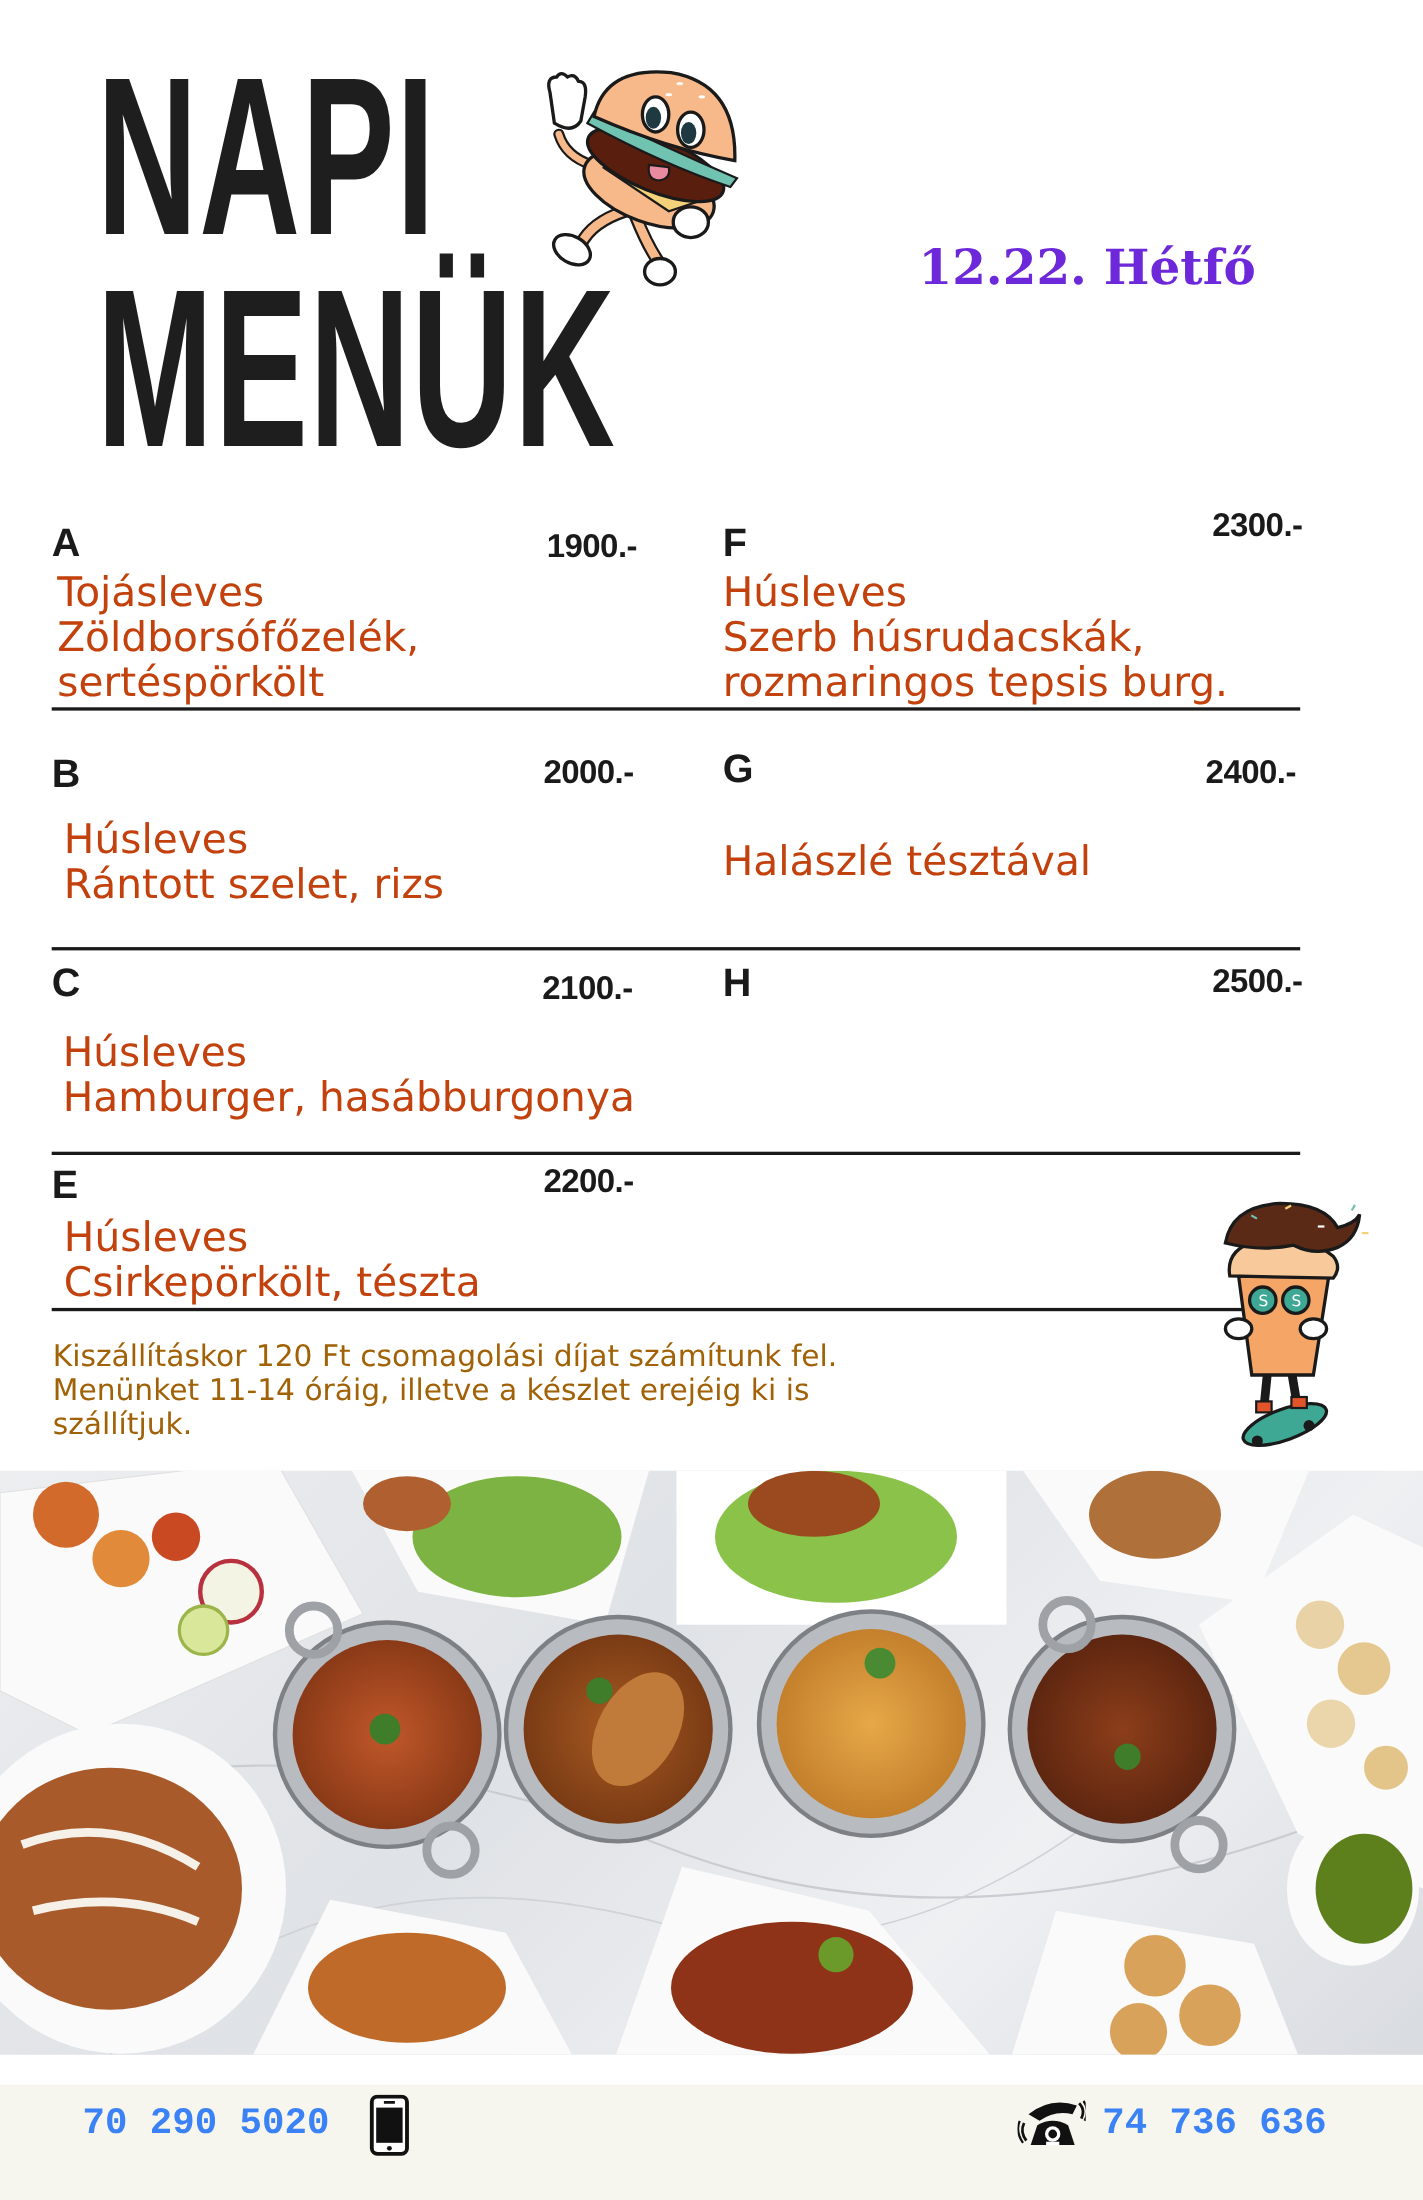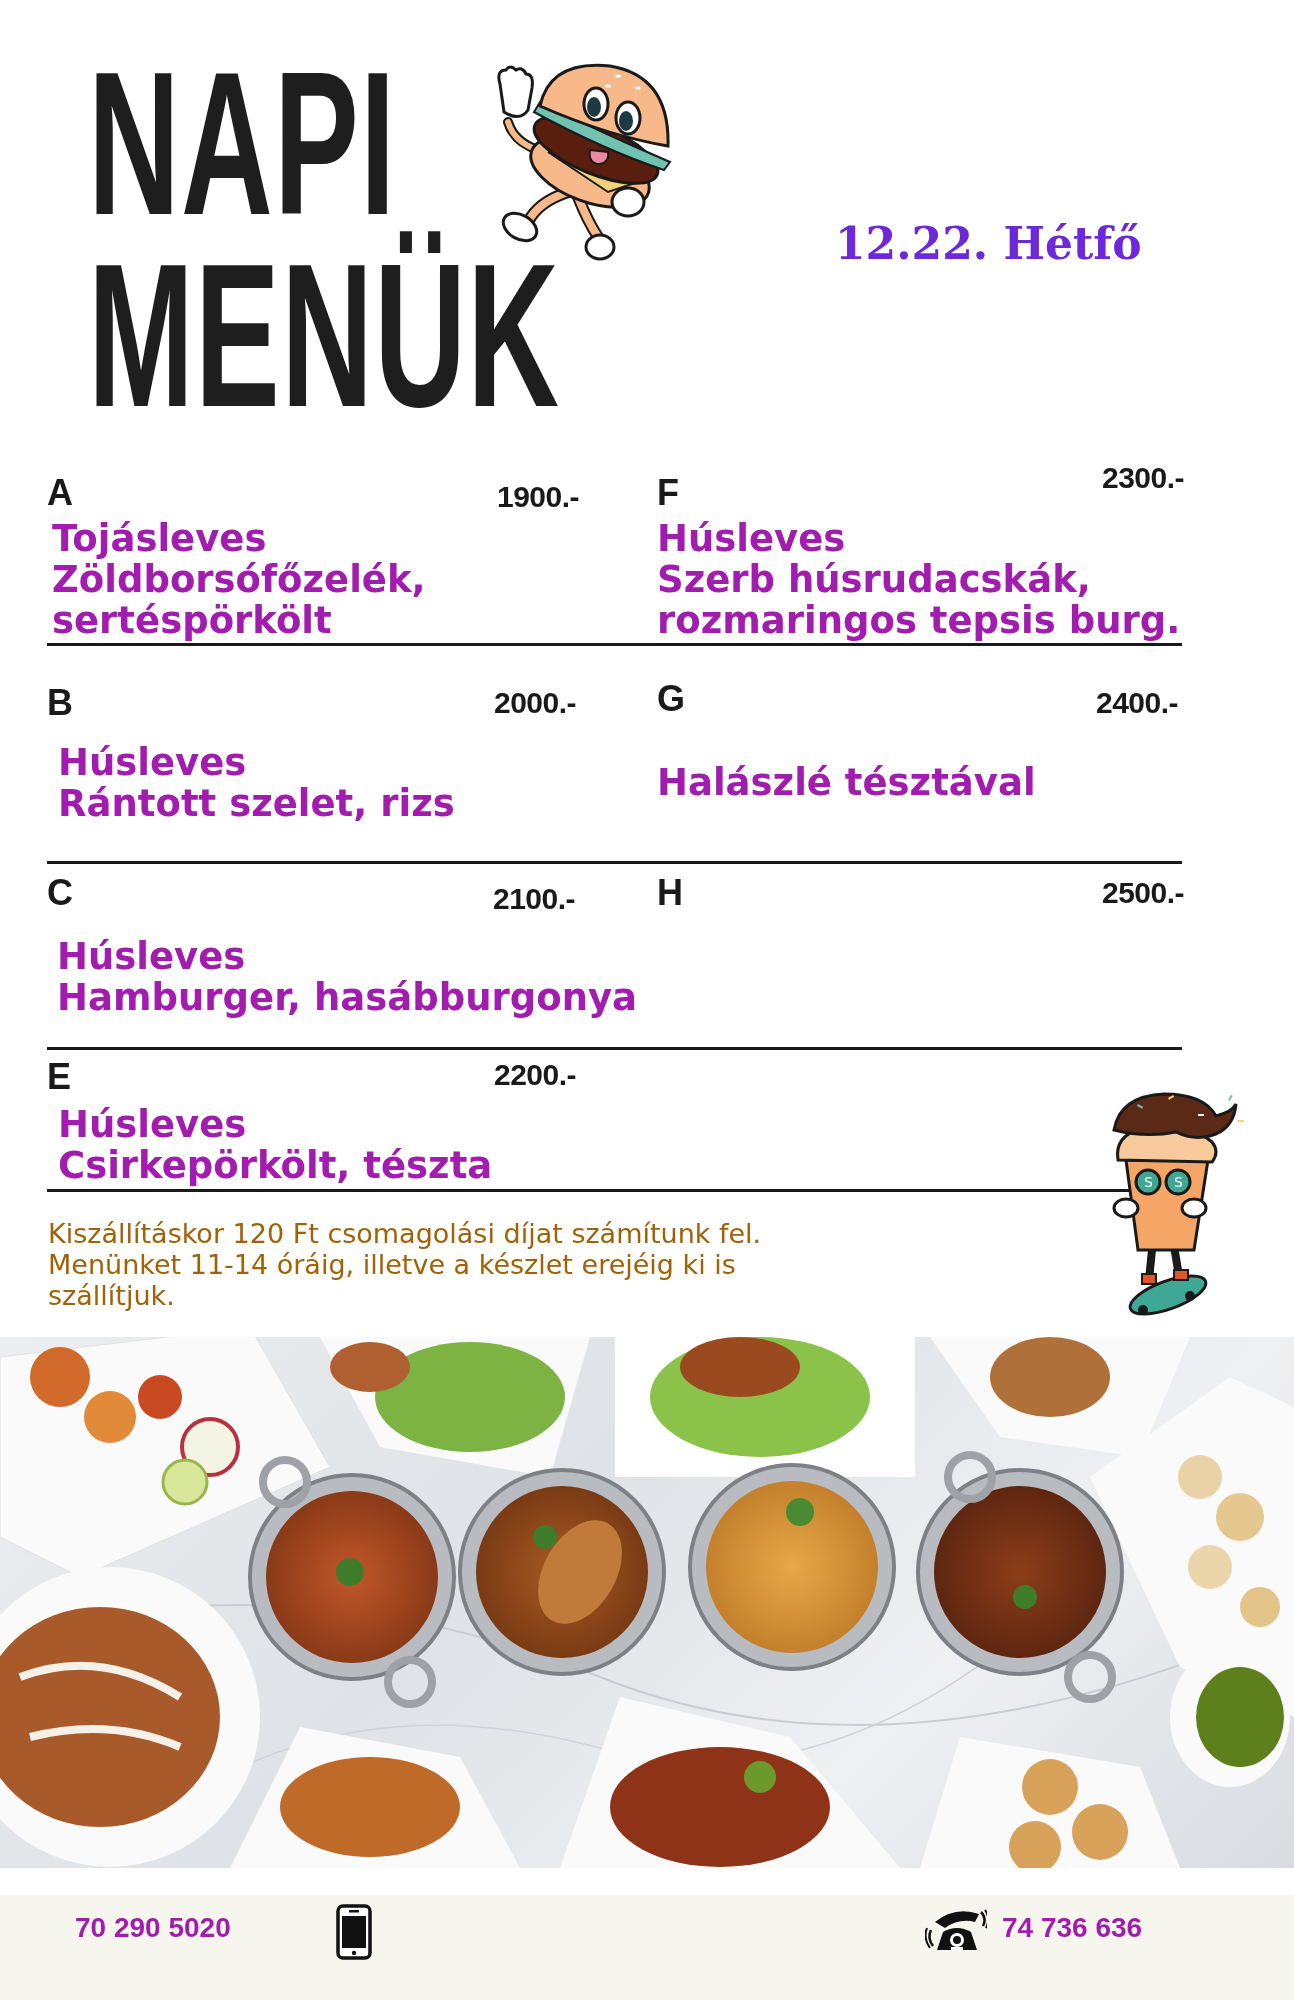--- a/index.html
+++ b/index.html
@@ -25,43 +25,43 @@
   }
 
   .code, .price {
     position: absolute; font-family: "Liberation Sans", sans-serif;
     font-weight: 700; color: #1a1a1a; white-space: nowrap;
   }
   .code { font-size: 36px; }
   .price { font-size: 30px; letter-spacing: -0.5px; }
   .desc {
     position: absolute; font-family: "DejaVu Sans", sans-serif;
-    font-size: 37px; line-height: 41px; color: #a21caf; white-space: nowrap;
-    font-weight: 700;
+    font-size: 37px; line-height: 41px; color: #c2410c; white-space: nowrap;
+    font-weight: 400;
   }
   .desc span { display: block; }
   .rule { position: absolute; height: 3px; background: #1a1a1a; }
 
   .note {
     position: absolute; left: 48px; top: 1218px; width: 900px;
     font-family: "DejaVu Sans", sans-serif; font-size: 27px; line-height: 31px; color: #a16207;
   }
   .note span { display: block; }
 
   .photo {
     position: absolute; left: 0; top: 1337px; width: 1294px; height: 531px; overflow: hidden;
     background: linear-gradient(135deg, #eceef0 0%, #dfe2e6 40%, #eef0f2 70%, #d8dbe0 100%);
   }
 
   .footer {
     position: absolute; left: 0; top: 1895px; width: 1294px; height: 105px; background: #f6f6ee;
   }
   .phone-num {
-    position: absolute; top: 1912px; font-family: Liberation Sans, sans-serif;
-    font-weight: 700; font-size: 28px; color: #a21caf; white-space: nowrap;
+    position: absolute; top: 1912px; font-family: Liberation Mono, monospace;
+    font-weight: 700; font-size: 34px; color: #3b82f6; white-space: nowrap;
   }
   .mobile-icon { position: absolute; left: 334px; top: 1904px; width: 40px; height: 56px; }
   .landline-icon { position: absolute; left: 925px; top: 1908px; width: 62px; height: 46px; }
 </style>
 </head>
 <body>
 
 <div class="title-line title-napi">NAPI</div>
 <div class="title-line title-menuk">MENÜK</div>
 

